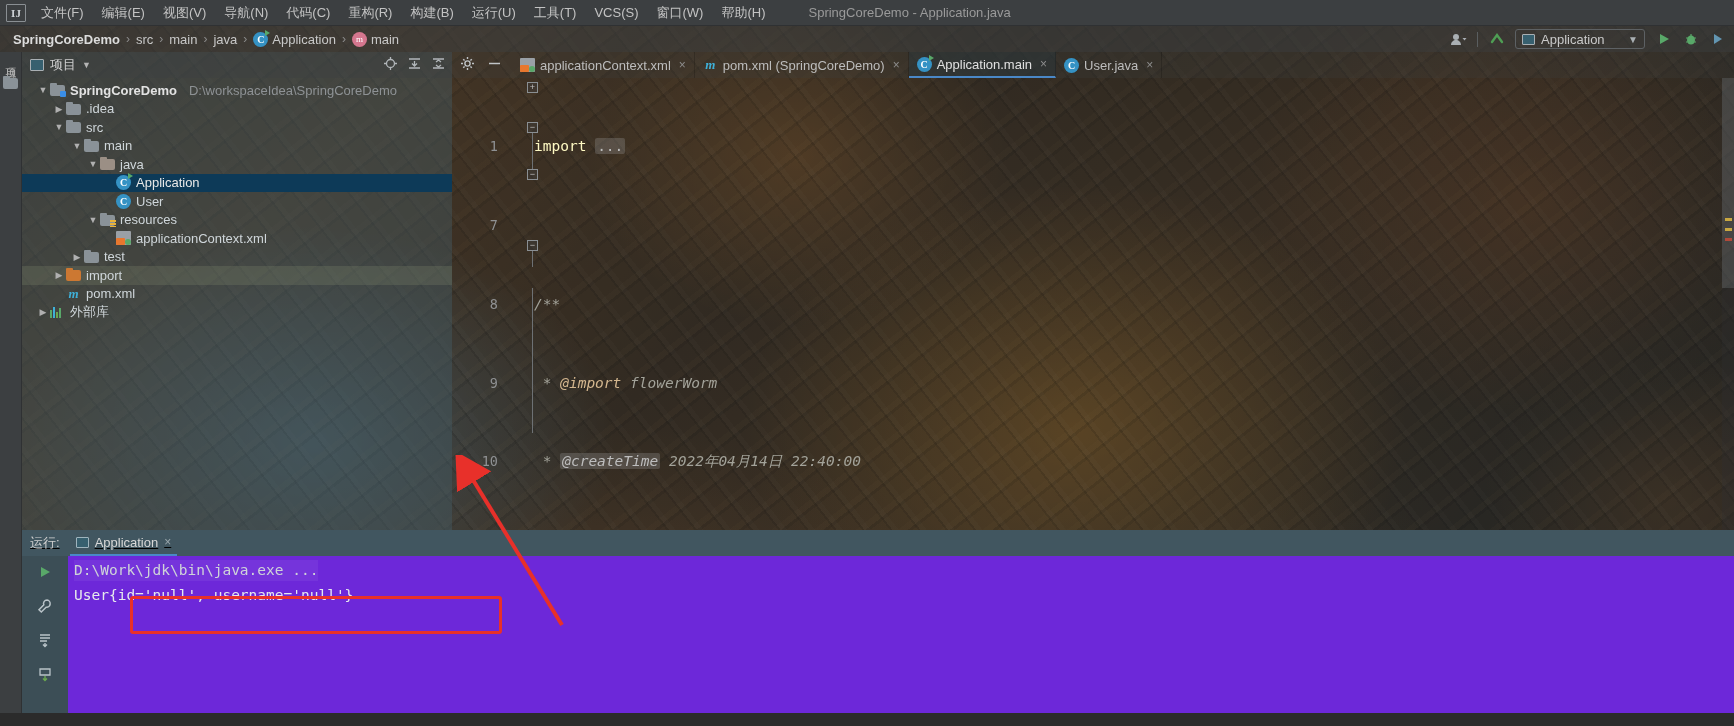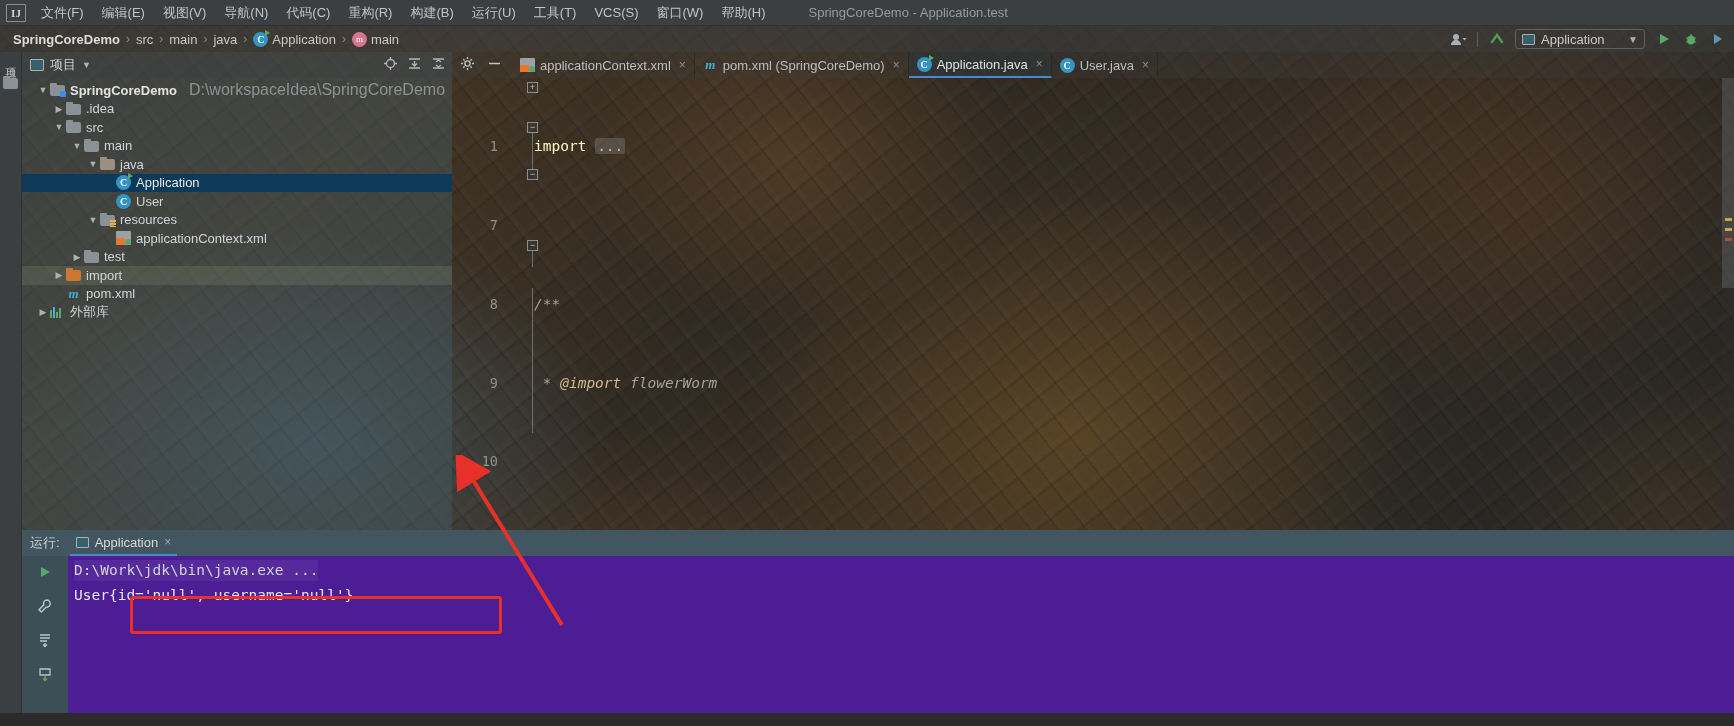--- a/index.html
+++ b/index.html
@@ -105,21 +105,21 @@
   .ph-actions { margin-left: auto; display: flex; align-items: center; gap: 9px; padding-right: 6px; }
   .tree { padding-top: 3px; font-size: 13px; color: #cfd6da; }
   .tree-row {
     height: 18.5px; display: flex; align-items: center; white-space: nowrap;
     padding-right: 6px;
   }
   .tree-row.selected { background: #0d3a58; }
   .tree-row.hl { background: rgba(140,150,120,.22); }
   .arrow { width: 14px; text-align: center; color: #b0b0b0; font-size: 9px; flex: 0 0 14px; }
   .tnode { display: flex; align-items: center; gap: 5px; }
-  .tpath { color: #8e9295; font-size: 16px; margin-left: 7px; }
+  .tpath { color: #8e9295; font-size: 13px; margin-left: 7px; }
   .bold { font-weight: bold; color: #e2e2e2; }
 
   
   .fi { width: 15px; height: 14px; position: relative; flex: 0 0 15px; }
   .fi.folder::before {
     content:""; position:absolute; left:0; top:2px; width:15px; height:11px;
     background:#8a9298; border-radius:1px 2px 2px 2px;
   }
   .fi.folder::after {
     content:""; position:absolute; left:0; top:0px; width:7px; height:3px;
@@ -223,21 +223,22 @@
   }
   .stripe .warn { position:absolute; right:2px; width:7px; height:3px; background:#c9a741; }
   .stripe .err { position:absolute; right:2px; width:7px; height:3px; background:#b04a3a; }
   .stripe-thumb {
     position:absolute; right:0; top:0; width:12px; height:210px; background: rgba(140,146,150,.25);
   }
 
   
   .runwin {
     position: absolute; left: 22px; right: 0; top: 530px; bottom: 0; z-index: 32;
-    background: #4c1d95;
+    background: #6d28d9;
+    text-decoration: underline;
   }
   .run-tabbar {
     height: 26px; display: flex; align-items: center; gap: 10px;
     padding-left: 8px; font-size: 13px; color: #c6c6c6;
     background: #415660;
   }
   .run-label { color: #d0d0d0; }
   .run-tab {
     display: flex; align-items: center; gap: 6px; height: 26px; padding: 0 6px;
     border-bottom: 2px solid #4a88c7; color: #d8d8d8;
@@ -283,21 +284,21 @@
     <div class="menu-item">视图(V)</div>
     <div class="menu-item">导航(N)</div>
     <div class="menu-item">代码(C)</div>
     <div class="menu-item">重构(R)</div>
     <div class="menu-item">构建(B)</div>
     <div class="menu-item">运行(U)</div>
     <div class="menu-item">工具(T)</div>
     <div class="menu-item">VCS(S)</div>
     <div class="menu-item">窗口(W)</div>
     <div class="menu-item">帮助(H)</div>
-    <div class="win-title">SpringCoreDemo - Application.test</div>
+    <div class="win-title">SpringCoreDemo - Application.java</div>
   </div>
 
   <div class="navbar">
     <div class="navbar-left">
       <span class="crumb root">
         <span>SpringCoreDemo</span>
       </span>
       <span class="crumb-sep">›</span>
       <span class="crumb">
         <span>src</span>
@@ -543,21 +544,21 @@
       <span>applicationContext.xml</span>
       <span class="x">×</span>
     </div>
     <div class="etab">
       <span class="m-ico">m</span>
       <span>pom.xml (SpringCoreDemo)</span>
       <span class="x">×</span>
     </div>
     <div class="etab active">
       <span class="cls-ico runnable">C</span>
-      <span>Application.java</span>
+      <span>Application.main</span>
       <span class="x">×</span>
     </div>
     <div class="etab">
       <span class="cls-ico">C</span>
       <span>User.java</span>
       <span class="x">×</span>
     </div>
   </div>
 
   <div class="editor">
@@ -594,20 +595,21 @@
       
       <div class="ln">
         <span class="lnum">9</span>
         <span class="lmark"></span>
         <span class="ltext doc"> * <span class="tag">@import</span> flowerWorm</span>
       </div>
       
       <div class="ln">
         <span class="lnum">10</span>
         <span class="lmark"></span>
+        <span class="ltext doc"> * <span class="tag fold">@createTime</span> 2022年04月14日 22:40:00</span>
       </div>
       
       
       
       
       
       
       
       
       

